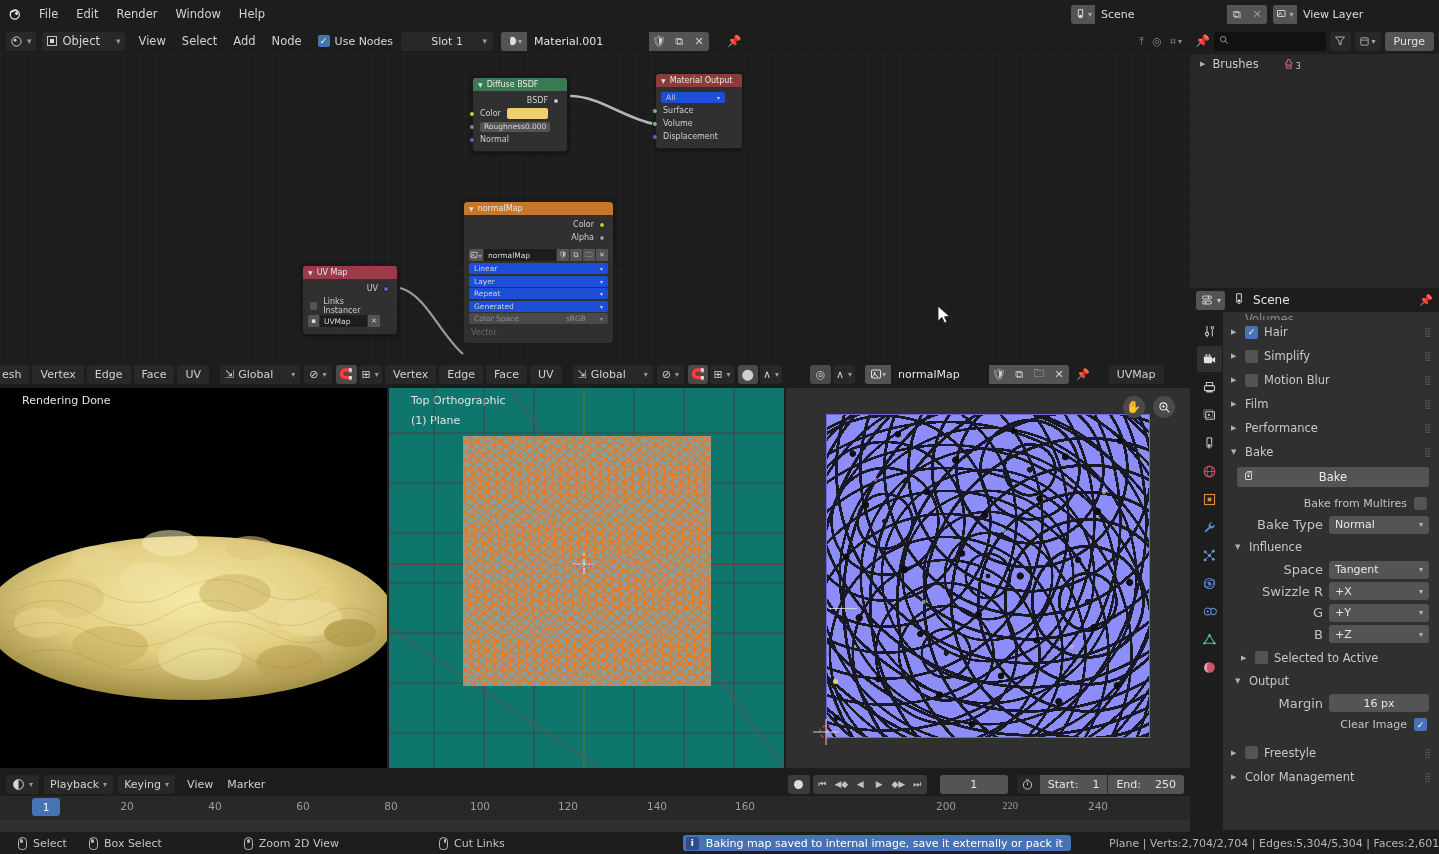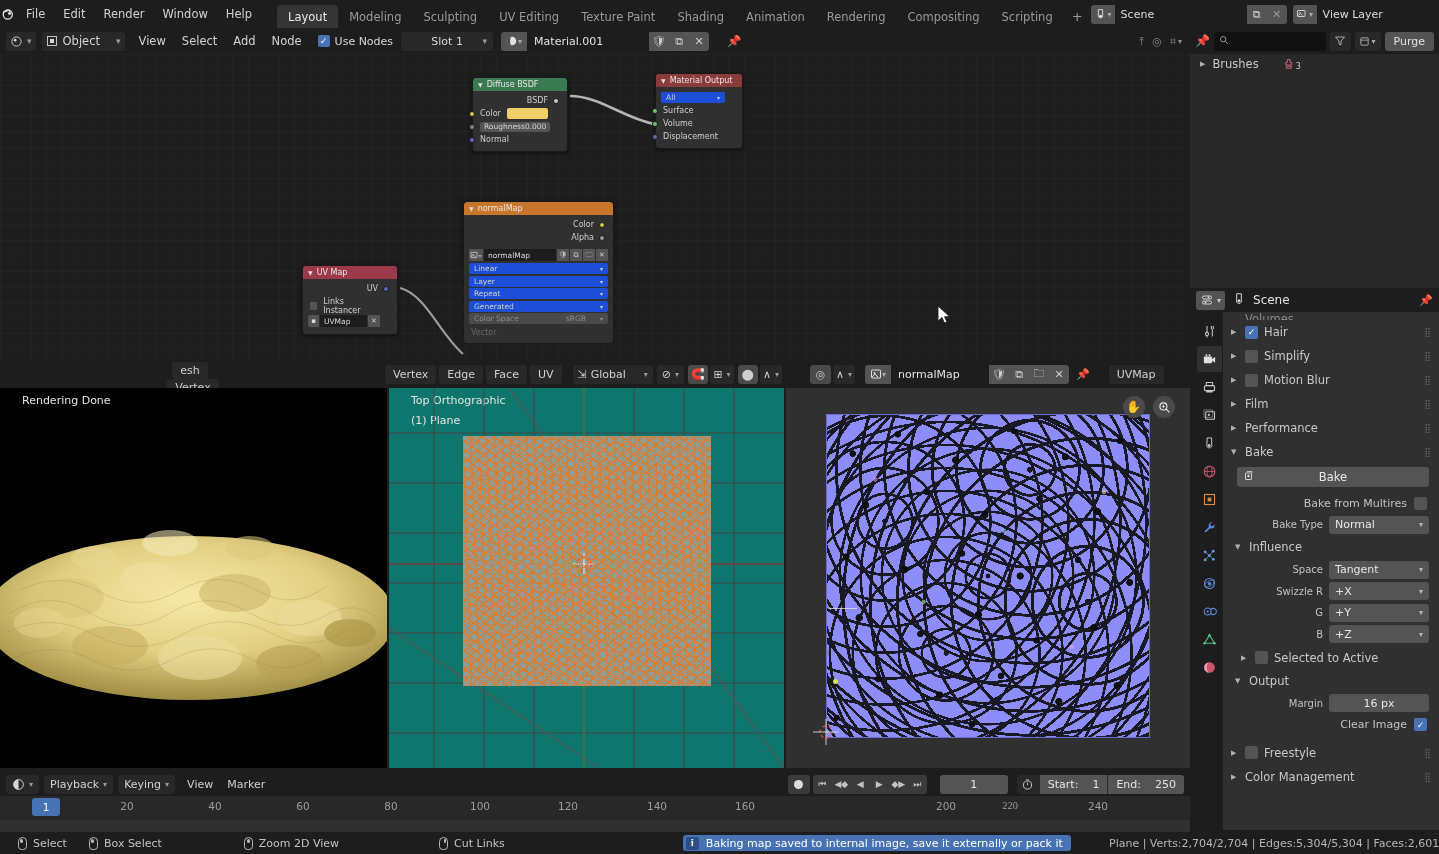--- a/index.html
+++ b/index.html
@@ -155,21 +155,21 @@
   .p-tri { font-size:7px; color:#b0b0b0; width:8px;}
   .p-chk { width:13px; height:13px; border-radius:2px; background:#545454;}
   .p-chk.on { background:#4772b3; display:flex; align-items:center; justify-content:center;
      color:#fff; font-size:9px;}
   .p-dots { margin-left:auto; margin-right:8px; color:#6b6b6b; font-size:9px; letter-spacing:0px;}
   .p-bakebtn { margin:3px 10px 6px 14px; height:20px; background:#545454; border-radius:3px;
      display:flex; align-items:center; justify-content:center; color:#e9e9e9; font-size:11.5px;
      position:relative;}
   .p-bakebtn .bico { position:absolute; left:6px; font-size:11px;}
   .p-row { display:flex; align-items:center; height:20px; margin:1.5px 10px 1.5px 0; gap:6px;}
-  .p-lab { flex:0 0 auto; text-align:right; color:#c2c2c2; font-size:10px; margin-left:auto;}
+  .p-lab { flex:0 0 auto; text-align:right; color:#c2c2c2; font-size:13px; margin-left:auto;}
   .p-val { width:100px; height:18px; background:#545454; border-radius:3px; display:flex;
      align-items:center; padding:0 6px; color:#e6e6e6; font-size:11px; justify-content:space-between;}
   .p-val.center { justify-content:center; }
   .p-cv { color:#b9b9b9; font-size:8px;}
   .p-chkrow { display:flex; align-items:center; justify-content:flex-end; gap:7px; height:20px;
      margin-right:12px; color:#c2c2c2; font-size:11px;}
   .p-sub { display:flex; align-items:center; gap:6px; height:22px; padding-left:12px; color:#c8c8c8;
      font-size:11.5px;}
 
   
@@ -202,33 +202,20 @@
           <circle cx="13.5" cy="10.5" r="2.1" fill="#e8e8e8"></circle>
           <path d="M4 9 L13 6 L14.5 8.5" fill="none" stroke="#e8e8e8" stroke-width="1.6"></path>
         </svg>
     </div>
     <div class="menu-item">File</div>
     <div class="menu-item">Edit</div>
     <div class="menu-item">Render</div>
     <div class="menu-item">Window</div>
     <div class="menu-item">Help</div>
 
-    <div class="wstabs">
-      <div class="wstab active">Layout</div>
-      <div class="wstab">Modeling</div>
-      <div class="wstab">Sculpting</div>
-      <div class="wstab">UV Editing</div>
-      <div class="wstab">Texture Paint</div>
-      <div class="wstab">Shading</div>
-      <div class="wstab">Animation</div>
-      <div class="wstab">Rendering</div>
-      <div class="wstab">Compositing</div>
-      <div class="wstab">Scripting</div>
-      <div class="wsplus">+</div>
-    </div>
 
     <div class="topright">
       <div class="tb-group">
         <div class="tb-icobtn">
           <svg width="13" height="13" viewBox="0 0 24 24">
               <path d="M8 3 L8 14 A4 4 0 1 0 16 14 L16 3 Z" fill="none" stroke="#ddd" stroke-width="1.8"></path>
               <circle cx="12" cy="15" r="2.6" fill="#ddd"></circle>
             </svg>
           <span style="font-size:8px;color:#aaa;margin-left:1px;">▾</span>
         </div>
@@ -483,21 +470,21 @@
         </div>
       </div>
     </div>
 
   </div>
 
   <svg class="cursor-arrow" style="width:14px;height:20px;overflow:visible;">
     <path d="M0 0 L0 15 L4 11.5 L6.5 17 L9 16 L6.5 10.8 L11.5 10.5 Z" fill="#fff" stroke="#222" stroke-width="0.9"></path>
   </svg>
 
-  <div class="midbar" style="left:0; width:389px;flex-direction:column;">
+  <div class="midbar" style="left:0; width:389px;">
     <div class="mb-btn" style="margin-left:-6px;">esh</div>
     <div class="mb-btn">Vertex</div>
     <div class="mb-btn">Edge</div>
     <div class="mb-btn">Face</div>
     <div class="mb-btn">UV</div>
     <div class="mb-pill" style="margin-left:8px;">
       <span>⇲</span>
       <span>Global</span>
       <span style="font-size:8px;color:#999;margin-left:14px;">▾</span>
     </div>

